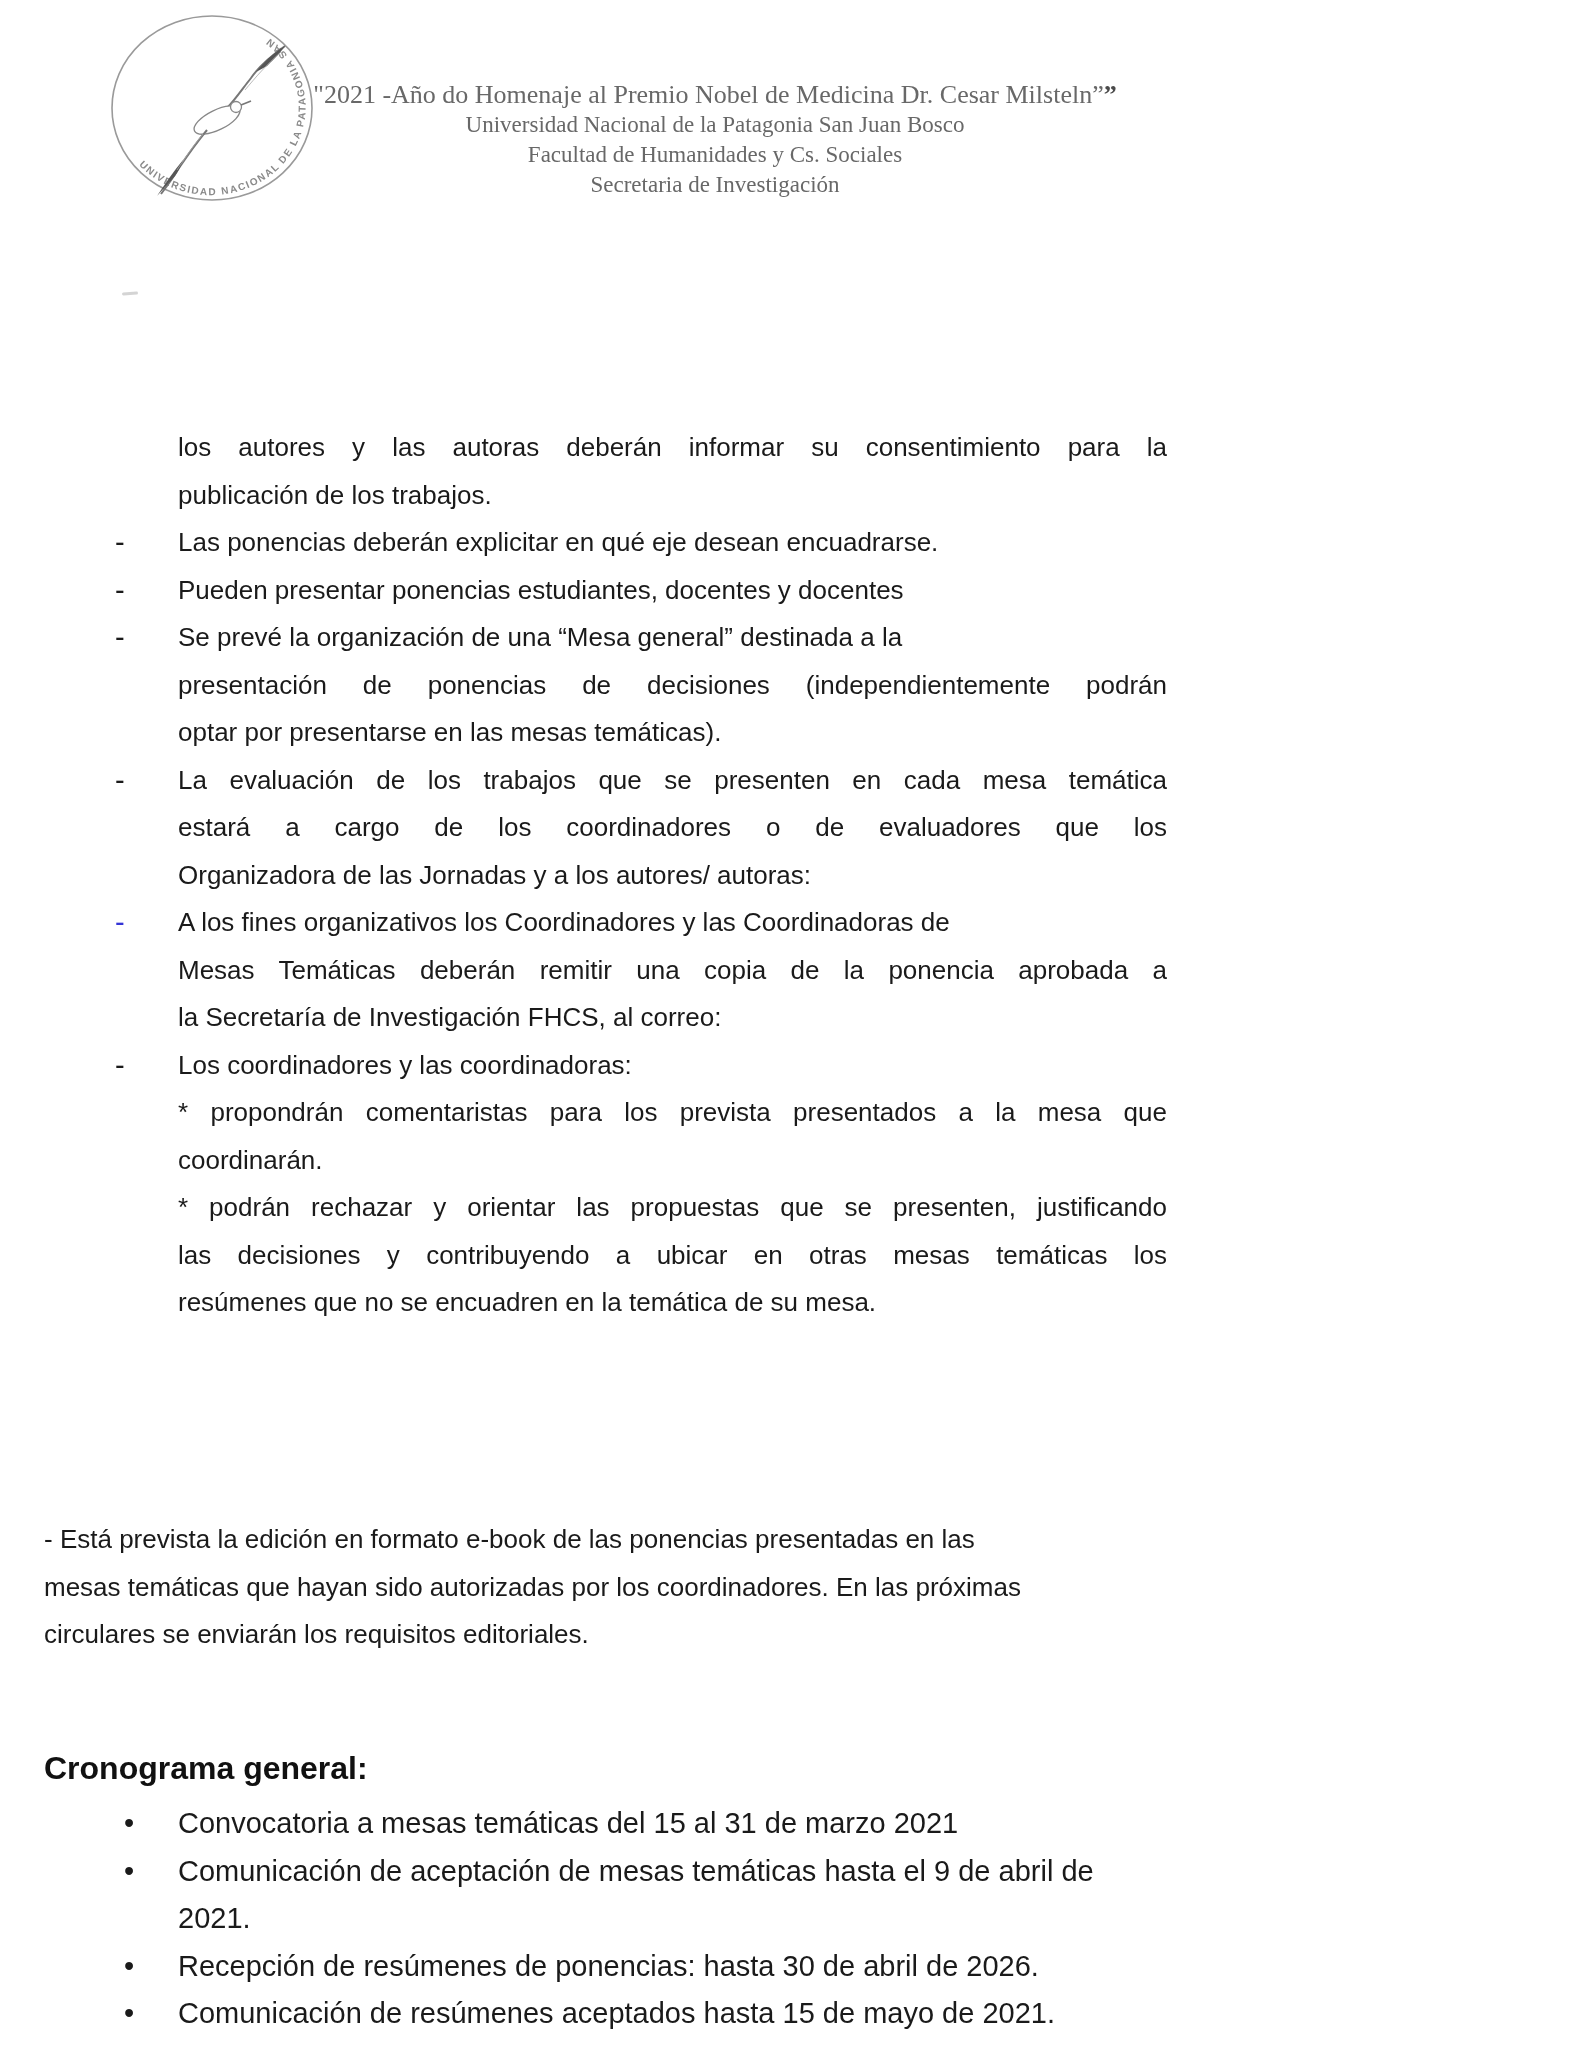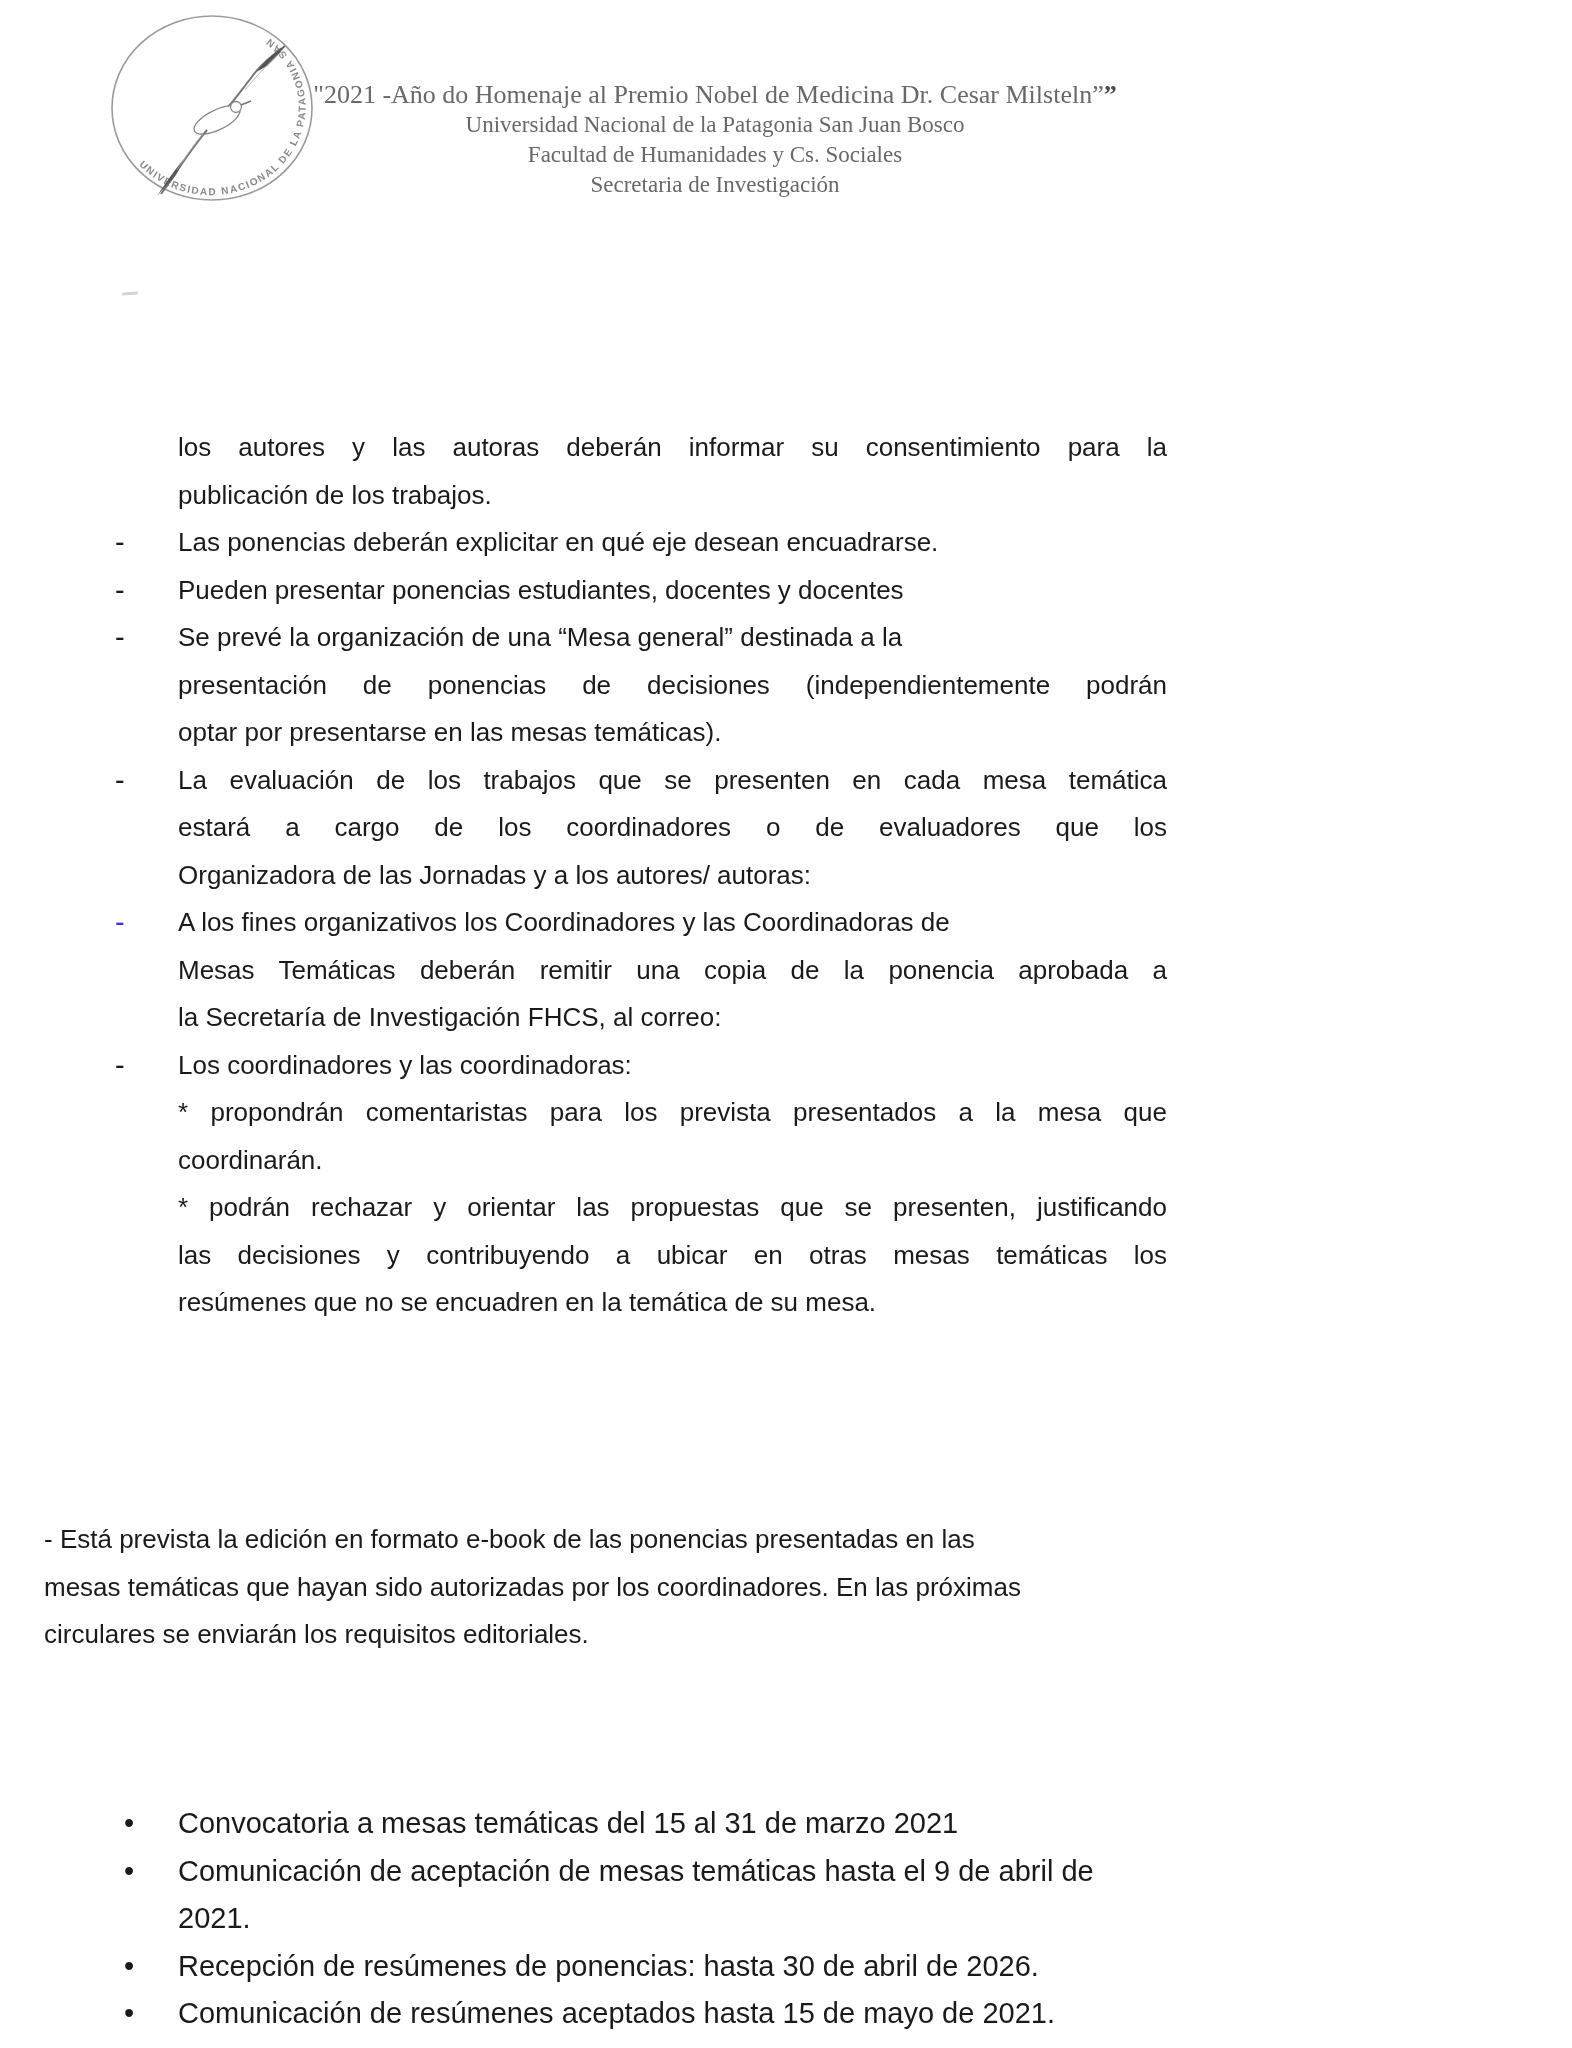--- a/index.html
+++ b/index.html
@@ -131,20 +131,21 @@
         <div class="line">resúmenes que no se encuadren en la temática de su mesa.</div>
       </div>
     </div>
 
   <div class="fullpara" id="fullpara">
       <div class="line">- Está prevista la edición en formato e-book de las ponencias presentadas en las</div>
       <div class="line">mesas temáticas que hayan sido autorizadas por los coordinadores. En las próximas</div>
       <div class="line">circulares se enviarán los requisitos editoriales.</div>
     </div>
 
+  <div class="sched-heading">Cronograma general:</div>
   <div class="sched-list" id="sched-list">
       <div class="sched-item"><span class="sched-bullet">•</span><span>Convocatoria a mesas temáticas del 15 al 31 de marzo 2021</span></div>
       <div class="sched-item"><span class="sched-bullet">•</span><span>Comunicación de aceptación de mesas temáticas hasta el 9 de abril de 2021.</span></div>
       <div class="sched-item"><span class="sched-bullet">•</span><span>Recepción de resúmenes de ponencias: hasta 30 de abril de 2026.</span></div>
       <div class="sched-item"><span class="sched-bullet">•</span><span>Comunicación de resúmenes aceptados hasta 15 de mayo de 2021.</span></div>
     </div>
 
 </div>
 
 </body></html>

